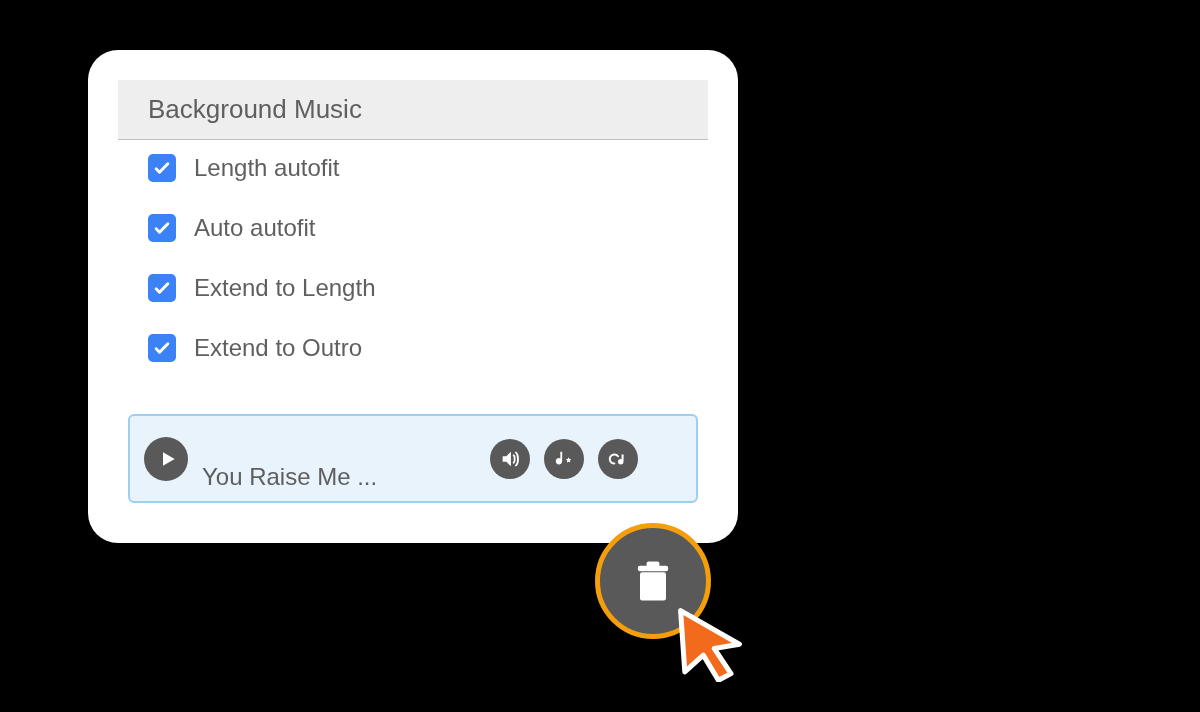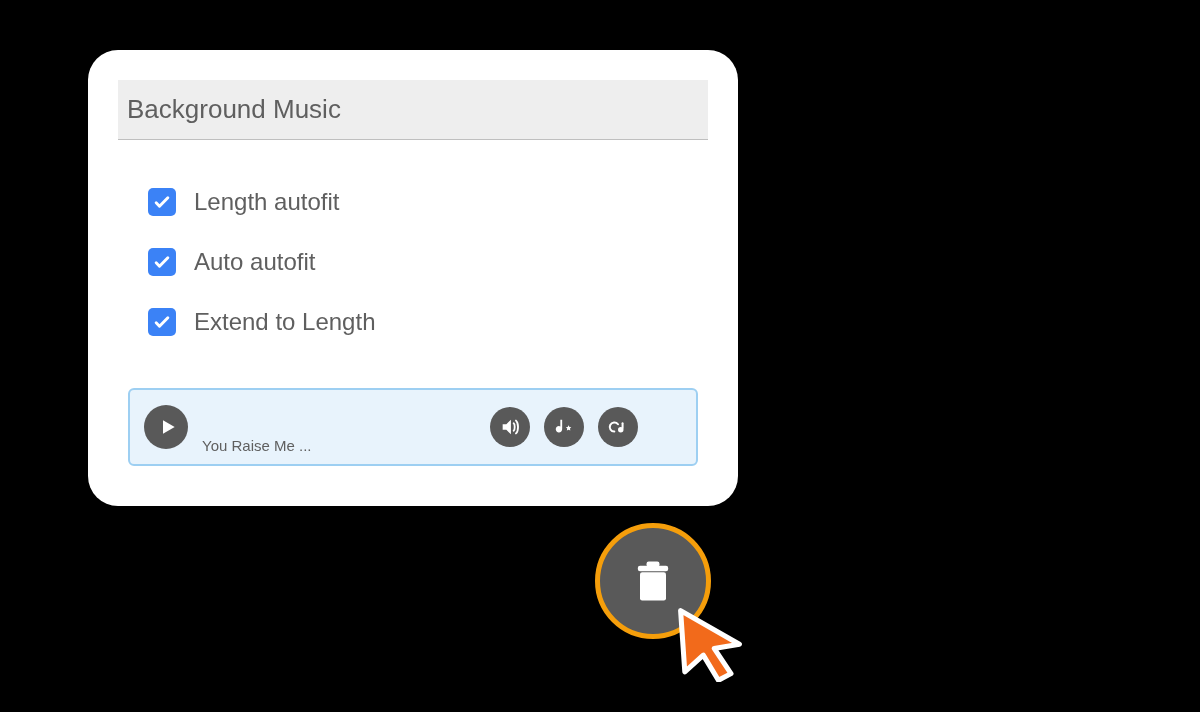--- a/index.html
+++ b/index.html
@@ -17,26 +17,26 @@
     top: 50px;
     width: 650px;
     background: #fff;
     border-radius: 30px;
     padding: 30px 30px 40px 30px;
     box-shadow: 0 10px 40px rgba(0,0,0,0.5);
   }
   .header {
     background: #eeeeee;
     border-bottom: 1px solid #bfbfbf;
-    padding: 14px 9px;
+    padding: 14px 30px;
     font-size: 26px;
     color: #5f5f5f;
   }
   .options {
-    padding: 48px 20px 10px 30px;
+    padding: 14px 20px 10px 30px;
   }
   .option-row {
     display: flex;
     align-items: center;
     gap: 18px;
     margin-bottom: 32px;
   }
   .checkbox {
     width: 28px;
     height: 28px;
@@ -71,21 +71,21 @@
     background: #595959;
     display: flex;
     align-items: center;
     justify-content: center;
     cursor: pointer;
     flex: none;
   }
   .play-btn svg { width: 20px; height: 20px; margin-left: 3px; }
   .track-title {
     flex: 1;
-    font-size: 15px;
+    font-size: 24px;
     color: #5f5f5f;
     white-space: nowrap;
     overflow: hidden;
     margin-top: 37px;
   }
   .icon-btn {
     width: 40px;
     height: 40px;
     border-radius: 50%;
     background: #595959;
@@ -151,20 +151,28 @@
 
     <div class="option-row">
       <div class="checkbox">
         <svg viewBox="0 0 24 24">
             <path d="M5 13l4 4L19 7" stroke="#fff" stroke-width="3.5" fill="none" stroke-linecap="round" stroke-linejoin="round"></path>
           </svg>
       </div>
       <span class="option-label">Extend to Length</span>
     </div>
 
+    <div class="option-row">
+      <div class="checkbox">
+        <svg viewBox="0 0 24 24">
+            <path d="M5 13l4 4L19 7" stroke="#fff" stroke-width="3.5" fill="none" stroke-linecap="round" stroke-linejoin="round"></path>
+          </svg>
+      </div>
+      <span class="option-label">Extend to Outro</span>
+    </div>
 
   </div>
 
   <div class="track-row">
     <div class="play-btn">
       <svg viewBox="0 0 24 24">
           <path d="M6 4l14 8-14 8z" fill="#fff"></path>
         </svg>
     </div>
     <div class="track-title">You Raise Me ...</div>

